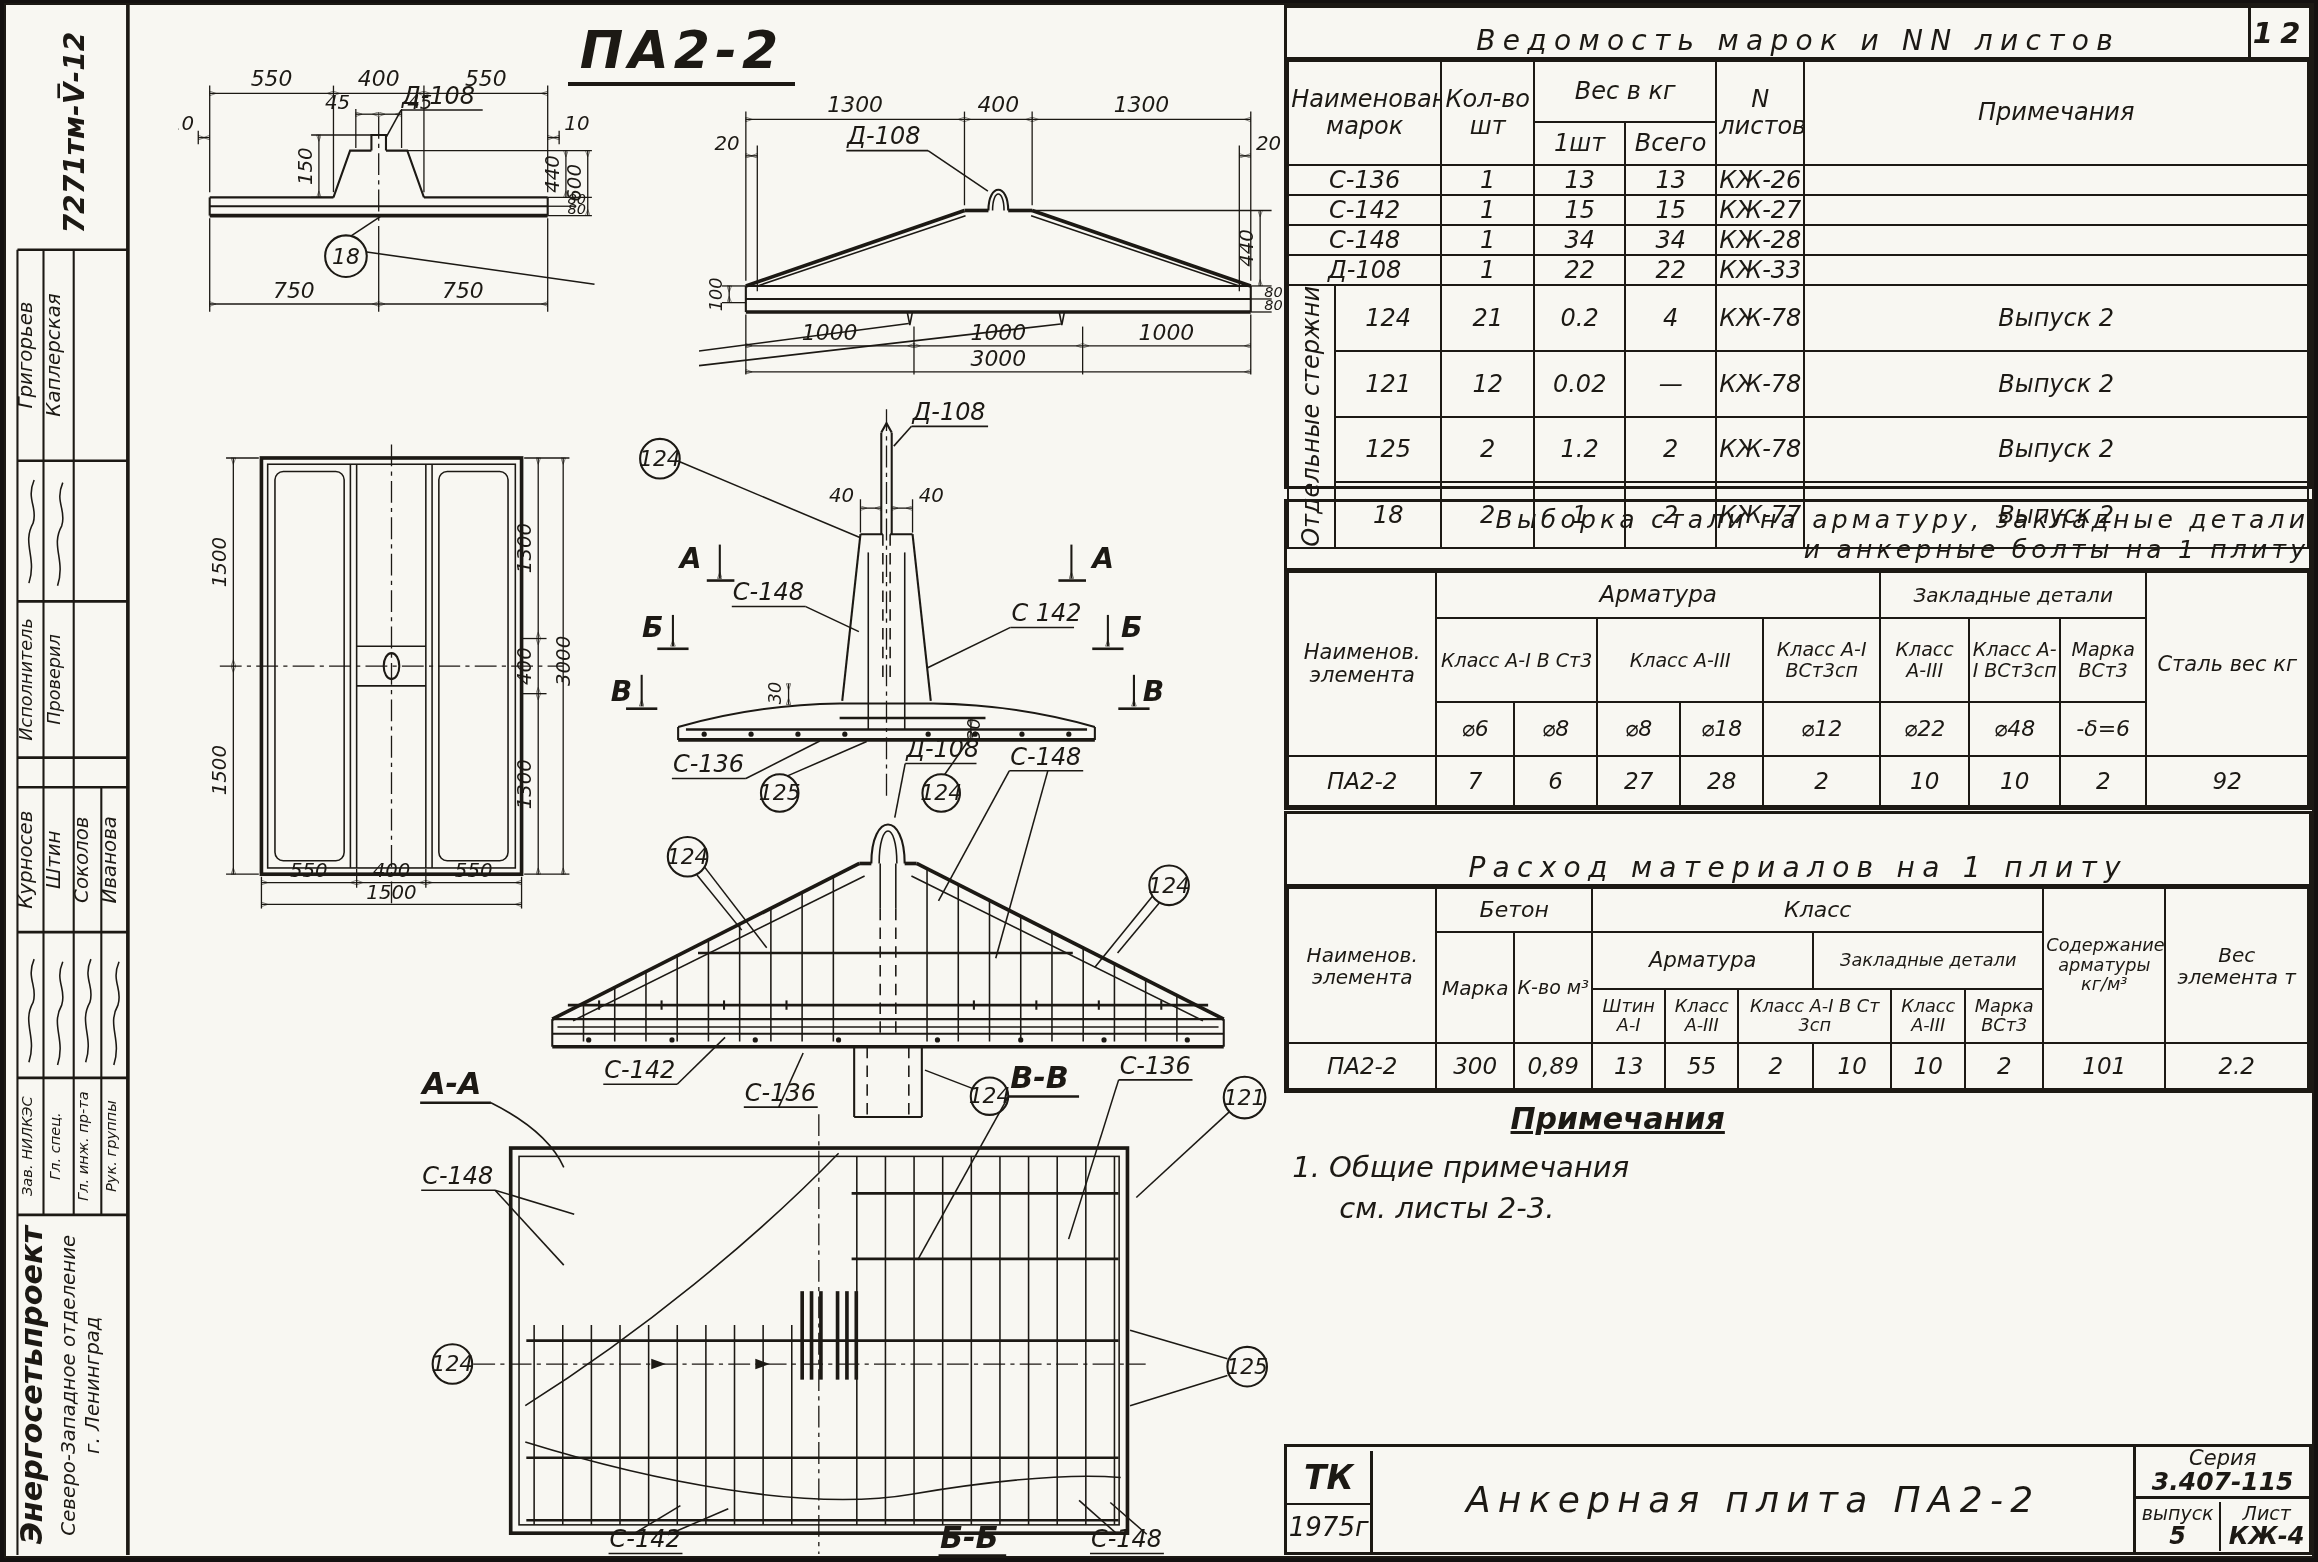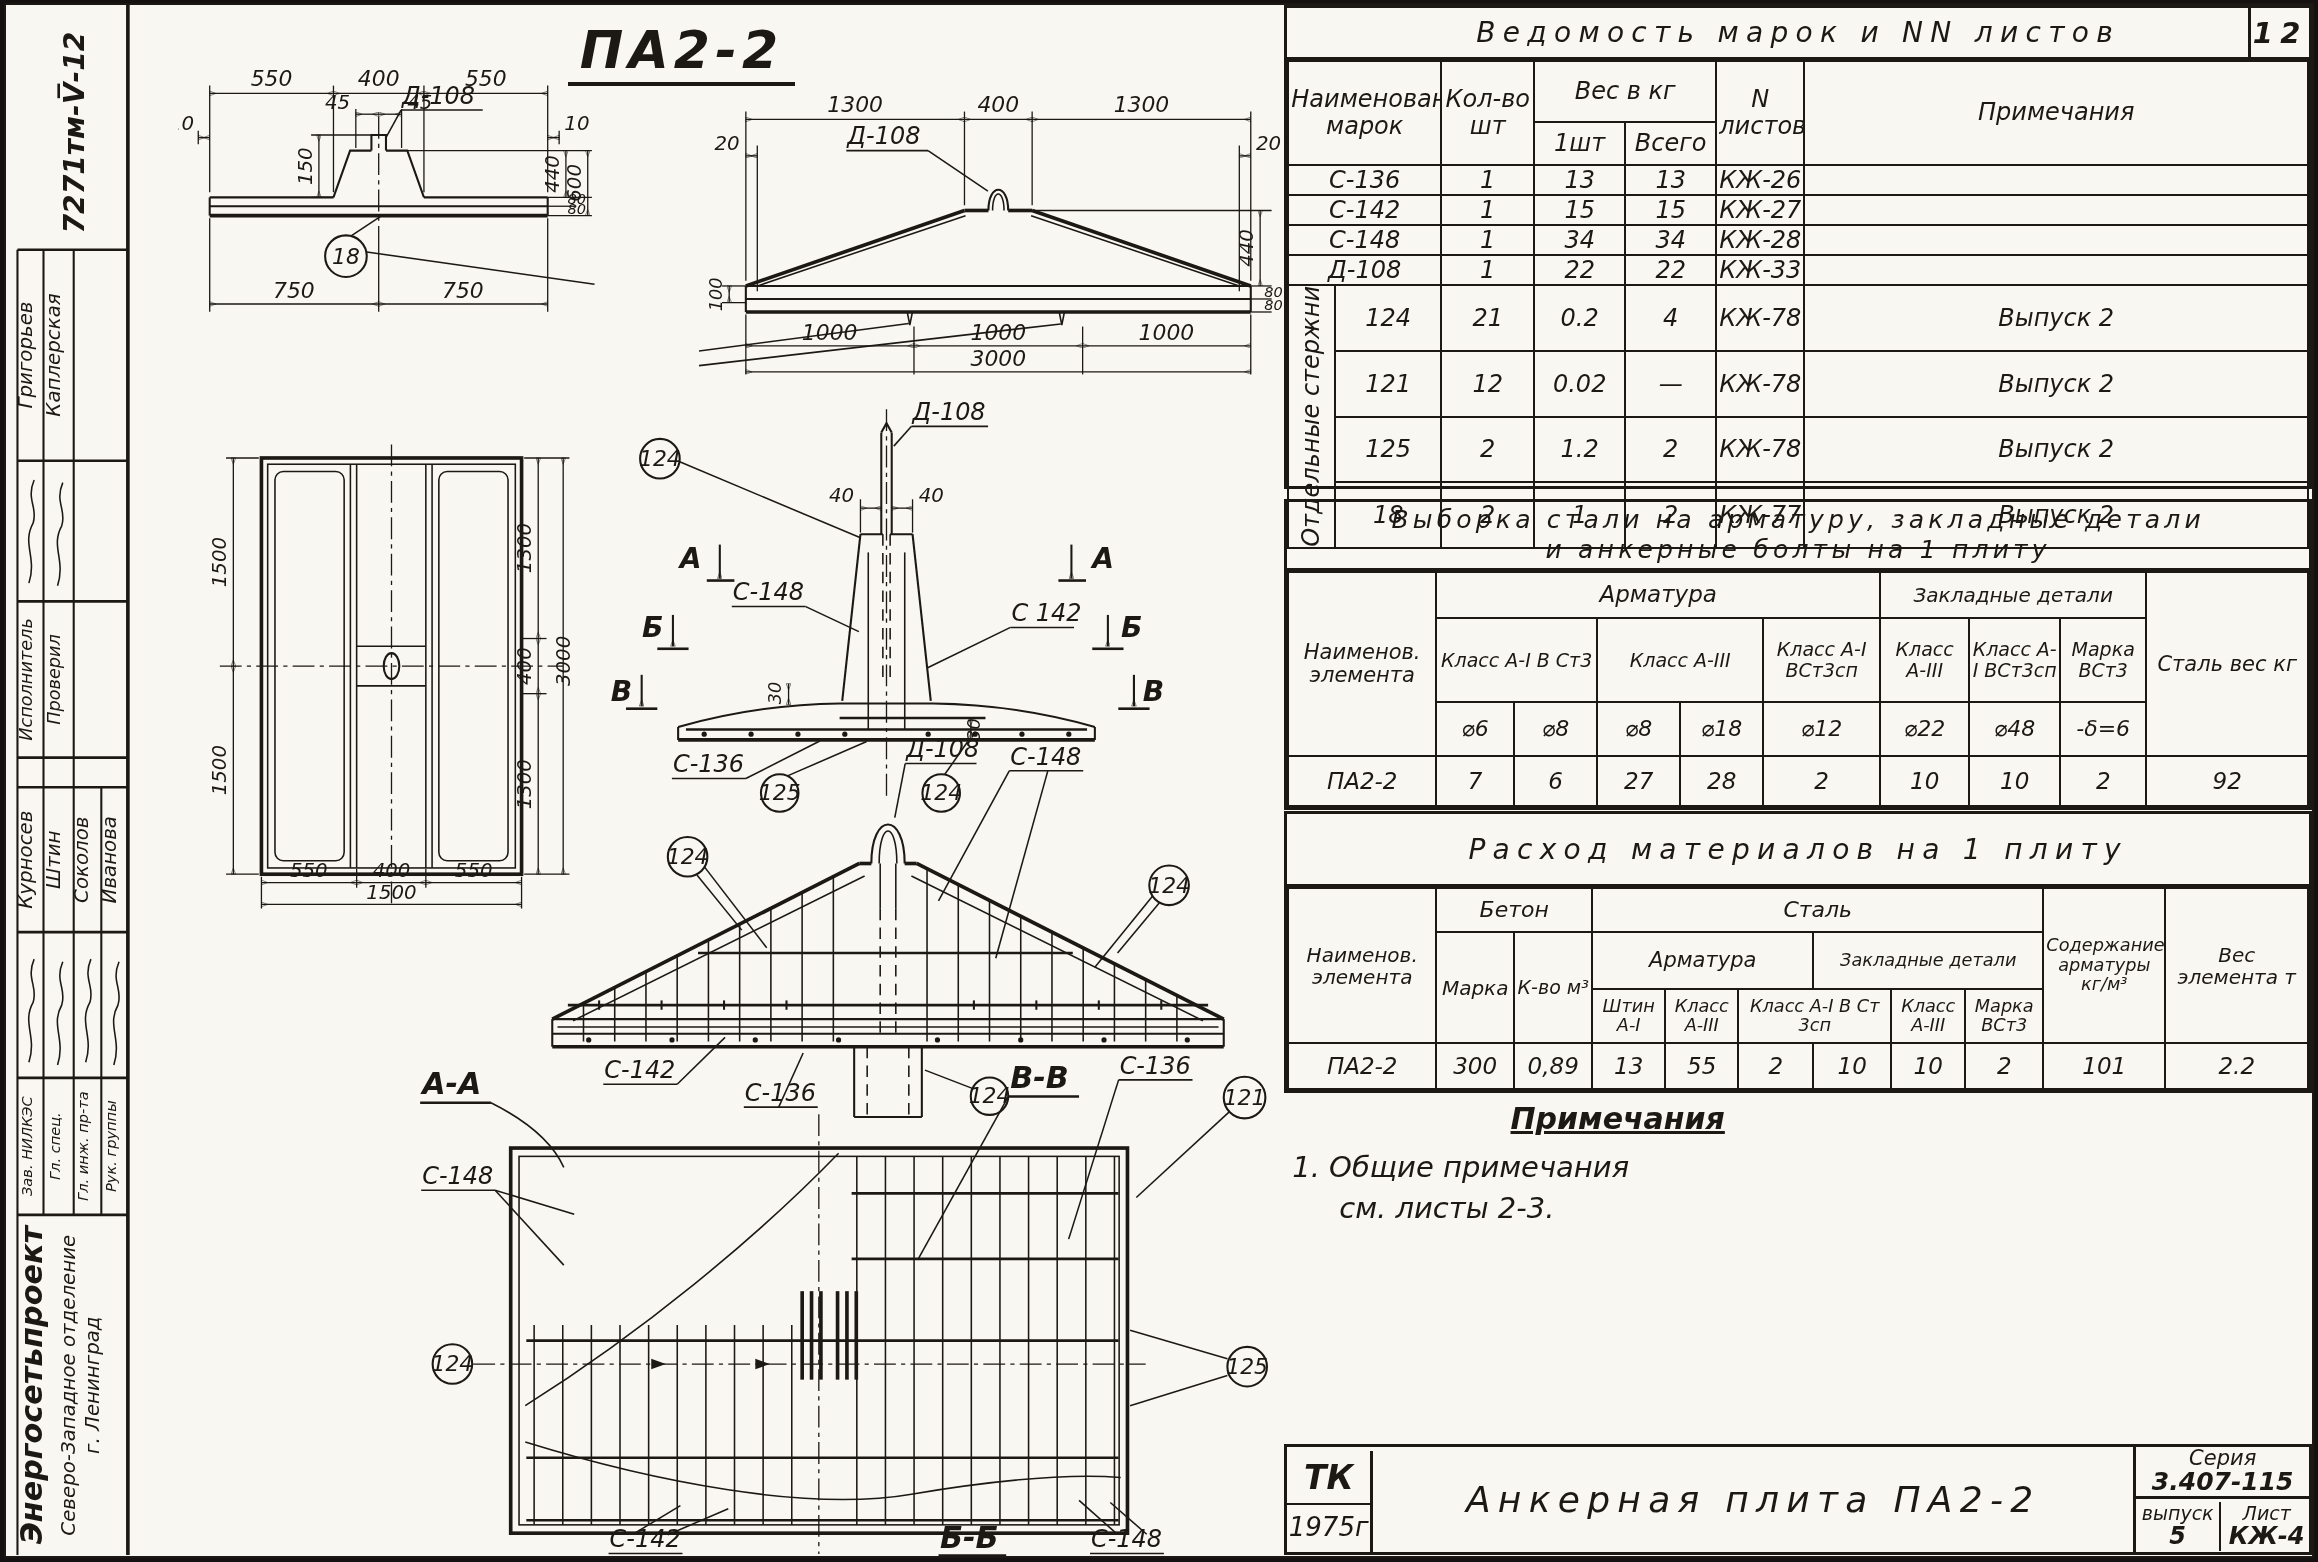--- a/index.html
+++ b/index.html
@@ -2,21 +2,21 @@
 <html style="font-size:8.3px"><head>
 <meta charset="utf-8">
 <style>
   html,body{margin:0;padding:0;background:#141110;}
   .sheet{position:absolute;left:4.2px;top:3.1px;width:2310px;height:1555px;background:#f8f7f2;
          color:#1c1914;font-family:"DejaVu Sans",sans-serif;font-style:italic;
          border:2.6px solid #1c1914;box-sizing:border-box;overflow:hidden;}
   .abs{position:absolute;}
   
   .tblk{position:absolute;border:3.1px solid #1c1914;box-sizing:border-box;}
-  .ttitle{display:flex;align-items:center;justify-content:center;font-size:28px;
+  .ttitle{display:flex;align-items:flex-end;justify-content:center;font-size:28px;
           letter-spacing:7.3px;border-bottom:3.1px solid #1c1914;box-sizing:border-box;position:relative;}
   .ttitle2{flex-direction:column;letter-spacing:4.2px;line-height:1.2;font-size:25px;font-style:italic;}
   .pagebox{position:absolute;right:0;top:0;bottom:0;width:58px;border-left:3.1px solid #1c1914;
            display:flex;align-items:center;justify-content:center;font-size:29px;font-weight:bold;}
   table{border-collapse:collapse;table-layout:fixed;width:100%;}
   td,th{border:2.6px solid #1c1914;text-align:center;vertical-align:middle;padding:0 2.1px;
         overflow:hidden;font-weight:normal;font-style:italic;}
   .t1 td{font-size:24px;} .t1 th{font-size:24px;line-height:1.15;}
   .t2 td{font-size:23px;} .t2 th{font-size:19px;line-height:1.1;}
   .t3 td{font-size:23px;} .t3 th{font-size:17.7px;line-height:1.1;}
@@ -674,21 +674,21 @@
           <col style="width:78px">
           <col style="width:74px">
         <col style="width:78px">
           <col style="width:122px">
           <col>
         </colgroup>
       <thead>
         <tr style="height:44px">
           <th rowspan="3" style="font-size:20px">Наименов. элемента</th>
           <th colspan="2" style="font-size:22px">Бетон</th>
-          <th colspan="6" style="font-size:22px">Сталь</th>
+          <th colspan="6" style="font-size:22px">Класс</th>
           <th rowspan="3">Содержание арматуры кг/м³</th>
           <th rowspan="3" style="font-size:20px">Вес элемента т</th>
         </tr>
         <tr style="height:57px">
           <th rowspan="2" style="font-size:20px">Марка</th>
           <th rowspan="2" style="font-size:19px">К-во м³</th>
           <th colspan="3" style="font-size:21px">Арматура</th>
           <th colspan="3" style="font-size:17.7px">Закладные детали</th>
         </tr>
         <tr style="height:54px">

